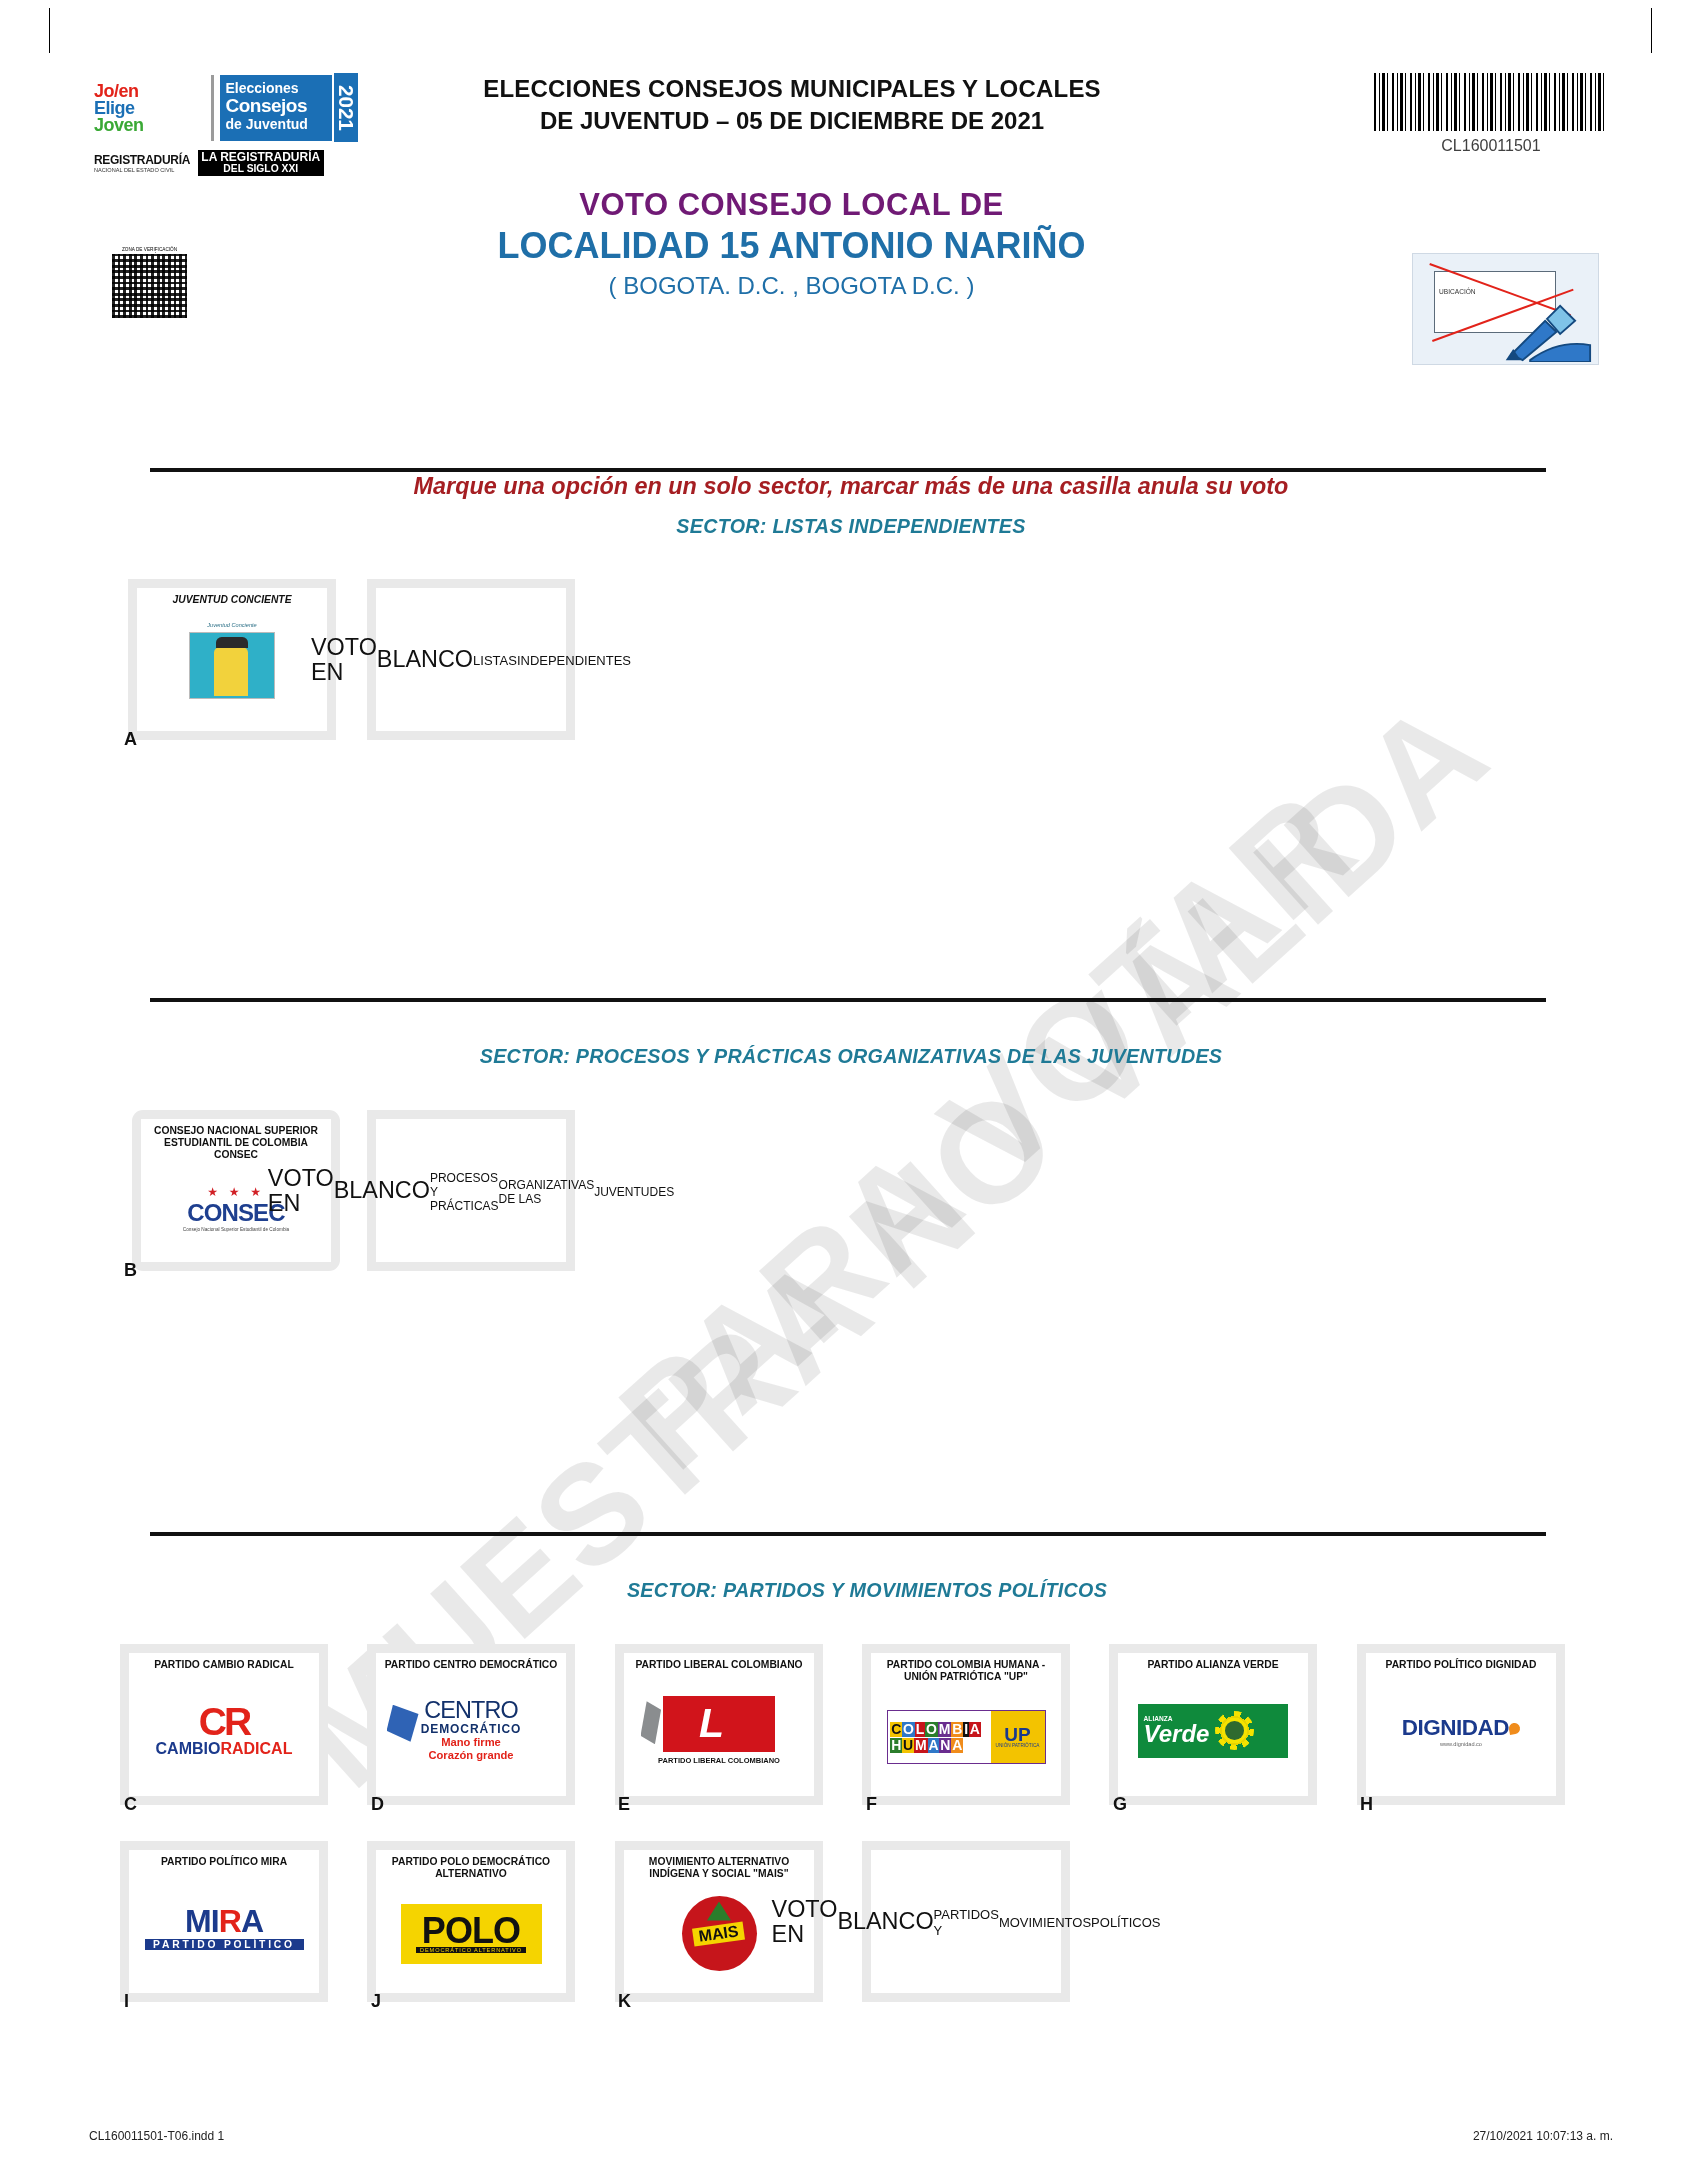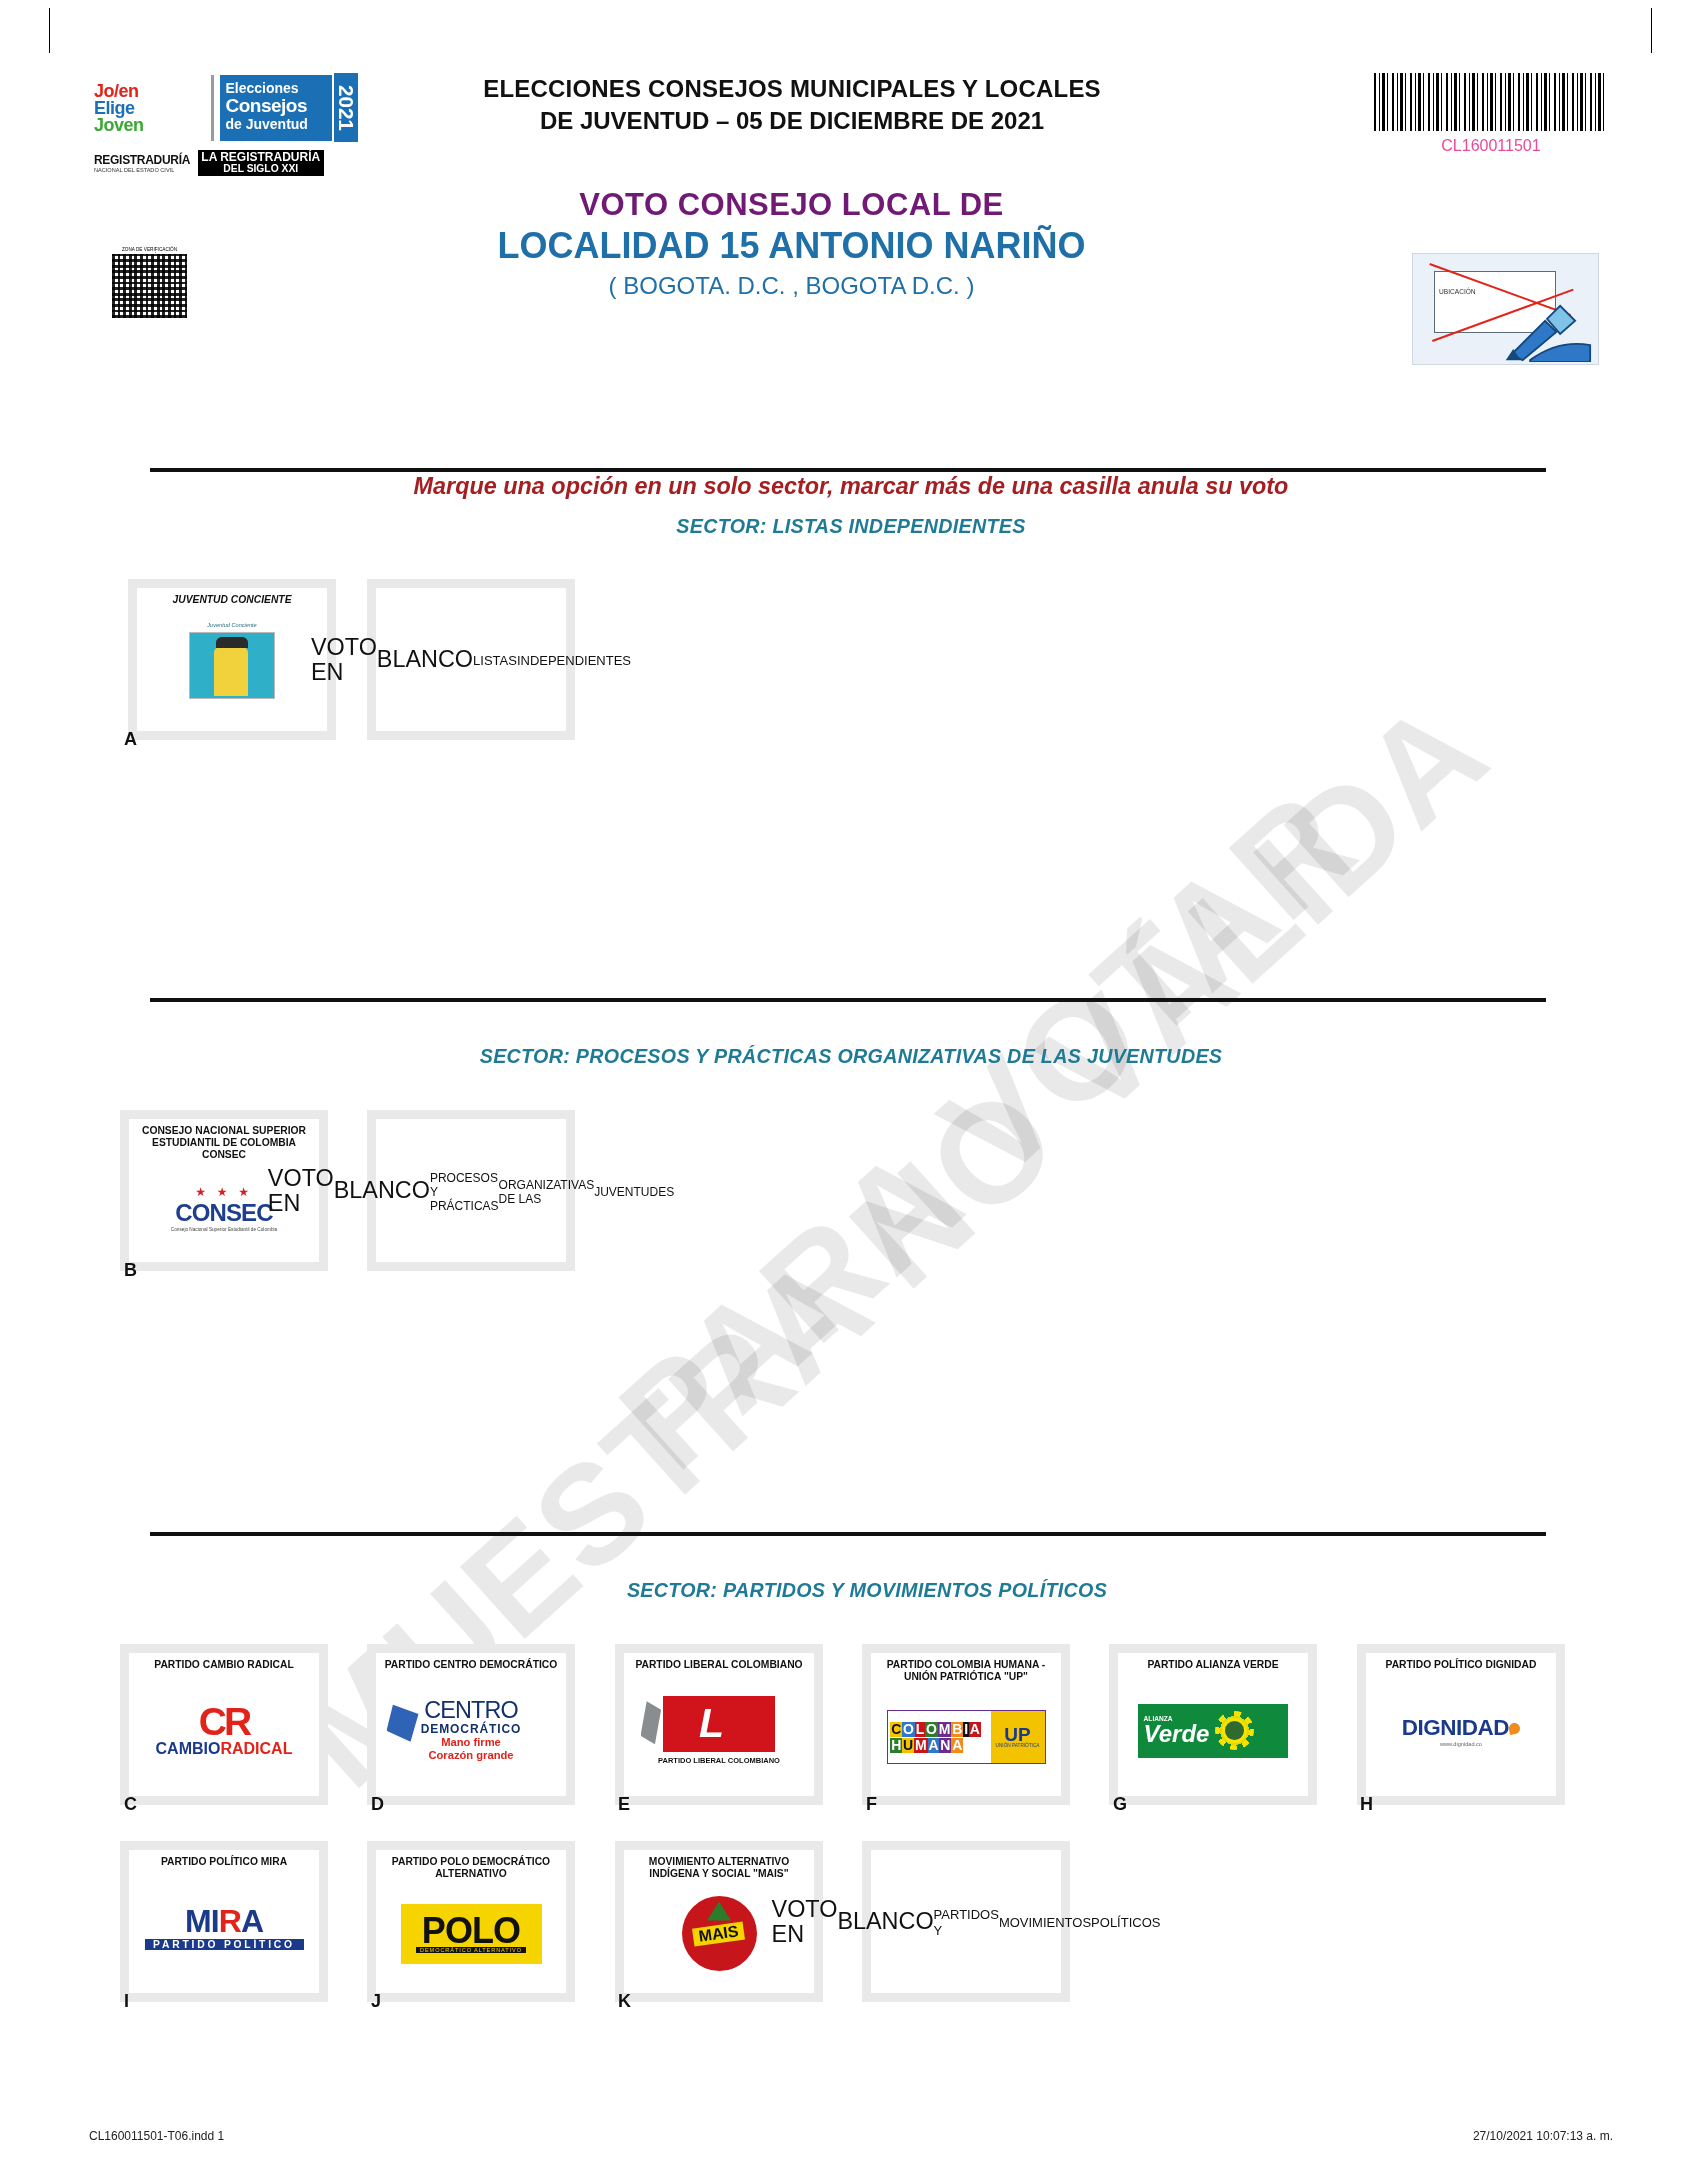--- a/index.html
+++ b/index.html
@@ -92,21 +92,21 @@
 
   .barcode-wrap {
     position:absolute; right:89px; top:-1.9px; width:244px; text-align:center;
   }
   .barcode {
     height:58px; width:234px; margin:0 auto;
     background-image: repeating-linear-gradient(90deg,
       #000 0 1.9px, #fff 1.9px 4.7px, #000 4.7px 5.6px, #fff 5.6px 8.4px,
       #000 8.4px 11.2px, #fff 11.2px 13px, #000 13px 14px, #fff 14px 18px);
   }
-  .barcode-num { font-size:16px; color:#ec4899; margin-top:5.6px; }
+  .barcode-num { font-size:16px; color:#404040; margin-top:5.6px; }
 
   .voto-title {
     position:absolute; left:309px; top:112px; width:965px; text-align:center;
   }
   .voto-title .v1 {
     font-size:31px; font-weight:bold; color:#701a75; letter-spacing:0.5px;
   }
   .voto-title .v2 {
     font-size:36px; font-weight:bold; color:#1f6fa8; margin-top:1.9px;
   }
@@ -449,21 +449,21 @@
       <div class="big">VOTO EN</div>
       <div class="big">BLANCO</div>
       <div class="small">LISTAS</div>
       <div class="small">INDEPENDIENTES</div>
     </div>
   </div>
 
   <div class="rule" style="top:998px;"></div>
   <div class="sector-title" style="top:1045px;">SECTOR: PROCESOS Y PRÁCTICAS ORGANIZATIVAS DE LAS JUVENTUDES</div>
 
-  <div class="card" style="left:120px; top:1110px;">
+  <div class="card" style="left:132px; top:1110px;border-radius:11px;">
     <div class="inner">
       <div class="pname">CONSEJO NACIONAL SUPERIOR ESTUDIANTIL DE COLOMBIA CONSEC</div>
       <div class="logo-area">
         <div class="lg-consec">
           <div class="stars">★ ★ ★</div>
           <div class="name">CONSEC</div>
           <div class="sub">Consejo Nacional Superior Estudiantil de Colombia</div>
         </div>
       </div>
     </div>

